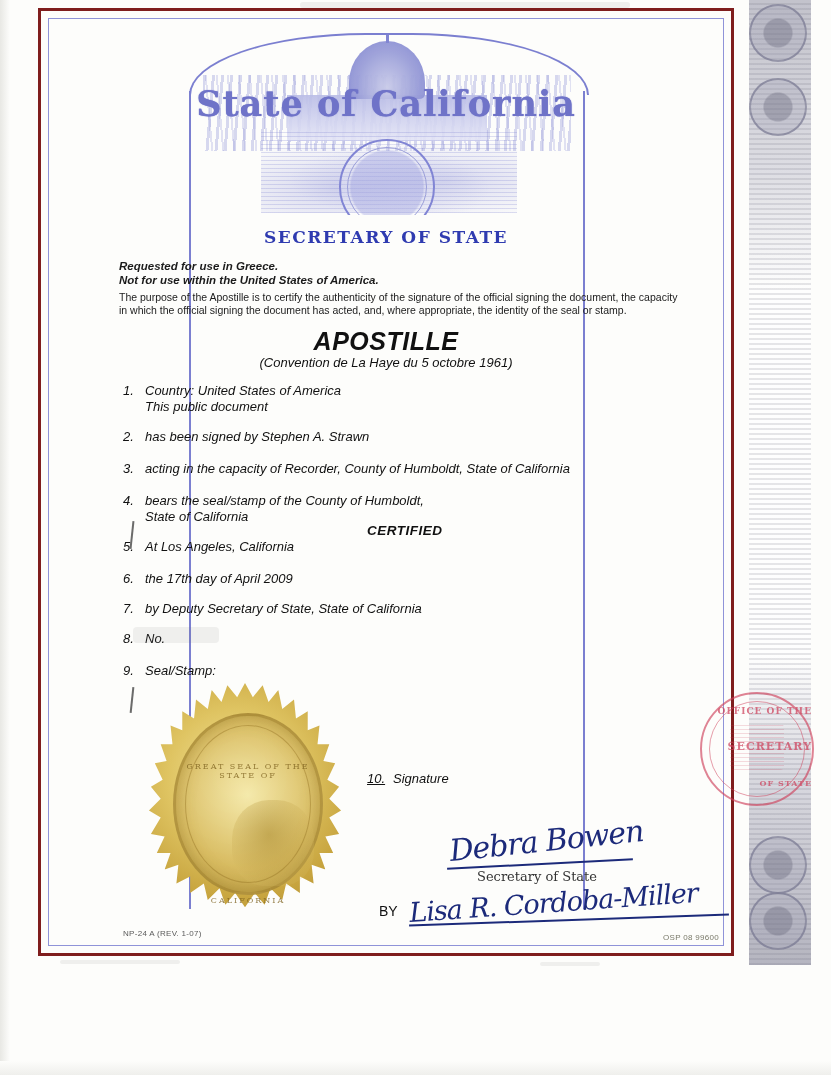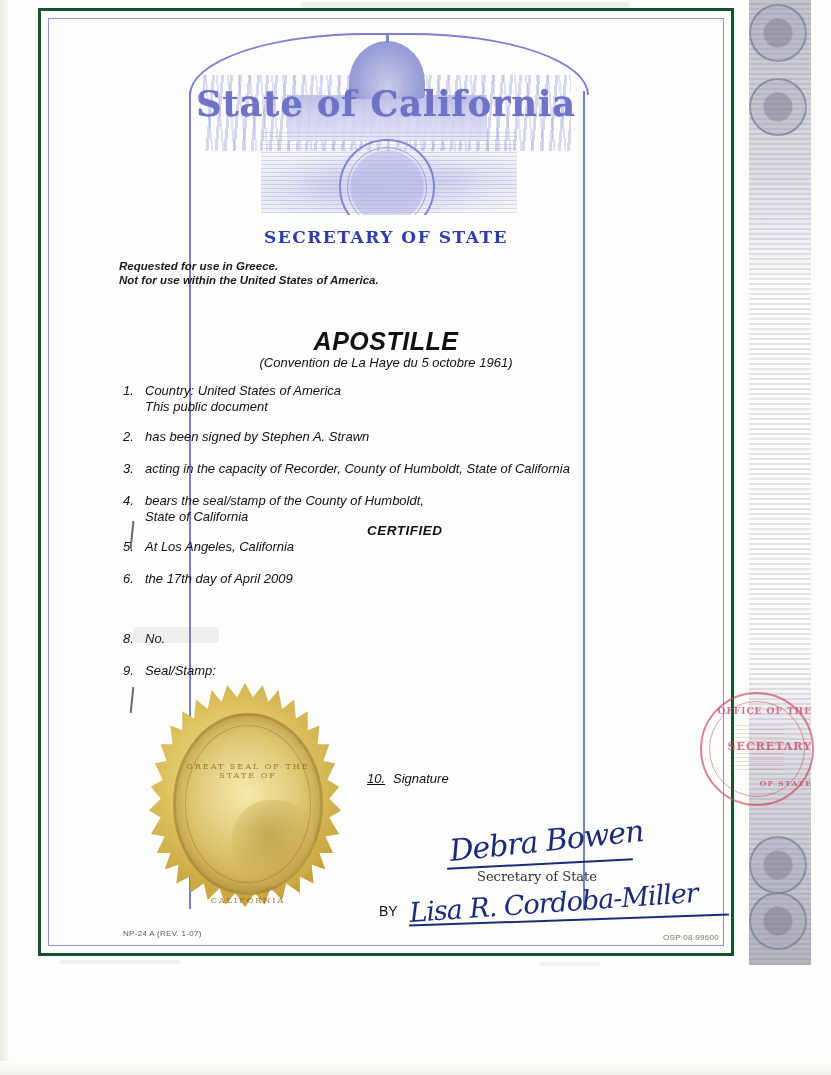--- a/index.html
+++ b/index.html
@@ -60,21 +60,21 @@
   .band-seal.s3 { top: 836px; }
   .band-seal.s4 { top: 892px; }
 
   
   #cert {
     position: absolute;
     left: 38px;
     top: 8px;
     width: 690px;
     height: 942px;
-    border: 3px solid #14532d;
+    border: 3px solid #7f1d1d;
     background: transparent;
   }
   #cert-inner {
     position: absolute;
     left: 7px; top: 7px; right: 7px; bottom: 7px;
     border: 1px solid #8f93d8;
   }
 
   
   .arch {
@@ -504,20 +504,21 @@
       <div class="state-seal-art"></div>
     </div>
 
     <div id="state-title">State of California</div>
 
     <div id="sos-title">SECRETARY  OF  STATE</div>
 
     <div id="req-block">
       <div class="req-line">Requested for use in Greece.</div>
       <div class="req-line">Not for use within the United States of America.</div>
+      <div id="purpose">The purpose of the Apostille is to certify the authenticity of the signature of the official signing the document, the capacity in which the official signing the document has acted, and, where appropriate, the identity of the seal or stamp.</div>
     </div>
 
     <div id="apostille-word">APOSTILLE</div>
     <div id="convention">(Convention de La Haye du 5 octobre 1961)</div>
 
     <div class="item" id="i1">
       <span class="num">1.</span><span>Country:  United States of America</span>
       <span class="sub">This public document</span>
     </div>
 
@@ -535,20 +536,23 @@
     </div>
 
     <div class="item" id="i5">
       <span class="num">5.</span><span>At Los Angeles, California</span>
     </div>
 
     <div class="item" id="i6">
       <span class="num">6.</span><span>the 17th day of April 2009</span>
     </div>
 
+    <div class="item" id="i7">
+      <span class="num">7.</span><span>by Deputy Secretary of State, State of California</span>
+    </div>
 
     <div class="item" id="i8">
       <span class="num">8.</span><span>No.</span>
     </div>
 
     <div class="item" id="i9">
       <span class="num">9.</span><span>Seal/Stamp:</span>
     </div>
 
     <div id="certified">CERTIFIED</div>

